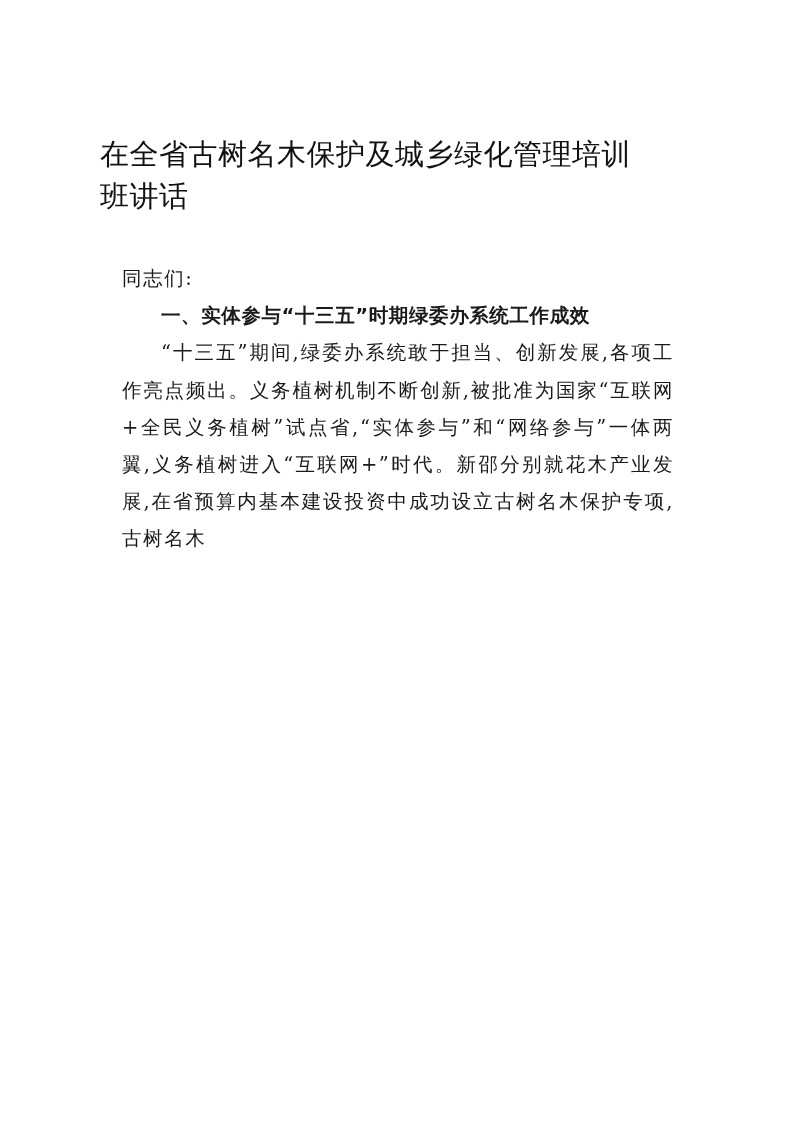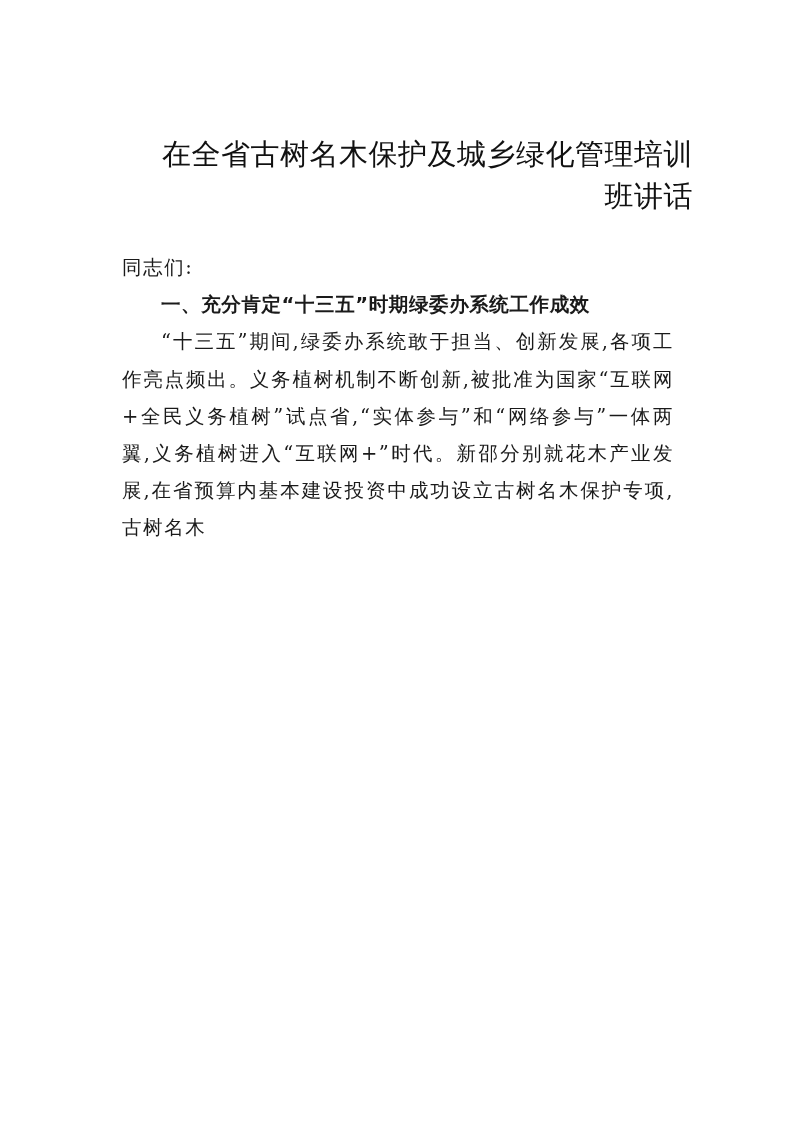--- a/index.html
+++ b/index.html
@@ -21,34 +21,34 @@
       top: 0;
       width: 793px;
       height: 1122px;
       background: #ffffff;
     }
     .title {
       position: absolute;
       left: 100px;
       width: 593px;
       top: 133px;
-      text-align: right;
+      text-align: left;
       font-size: 29px;
       line-height: 42px;
       letter-spacing: 0.5px;
       color: #111;
       font-family: "DejaVu Serif", "Liberation Serif", serif;
       margin: 0;
       font-weight: normal;
     }
     .body-text {
       position: absolute;
       left: 122px;
       width: 552px;
-      top: 249px;
+      top: 260px;
       font-size: 19.5px;
       line-height: 37.2px;
       letter-spacing: 1.6px;
       text-align: justify;
       text-justify: inter-character;
     }
     .body-text p {
       margin: 0;
     }
     .salutation {
@@ -69,16 +69,16 @@
 <body>
 
 <div class="page">
   <h1 class="title">
     <span>在全省古树名木保护及城乡绿化管理培训</span><br>
     <span>班讲话</span>
   </h1>
 
   <div class="body-text">
     <p class="salutation">同志们:</p>
-    <p class="heading">一、充分肯定“十三五”时期绿委办系统工作成效</p>
+    <p class="heading">一、实体参与“十三五”时期绿委办系统工作成效</p>
     <p class="para">“十三五”期间,绿委办系统敢于担当、创新发展,各项工作亮点频出。义务植树机制不断创新,被批准为国家“互联网+全民义务植树”试点省,“实体参与”和“网络参与”一体两翼,义务植树进入“互联网+”时代。新邵分别就花木产业发展,在省预算内基本建设投资中成功设立古树名木保护专项,古树名木</p>
   </div>
 </div>
 
 </body></html>

